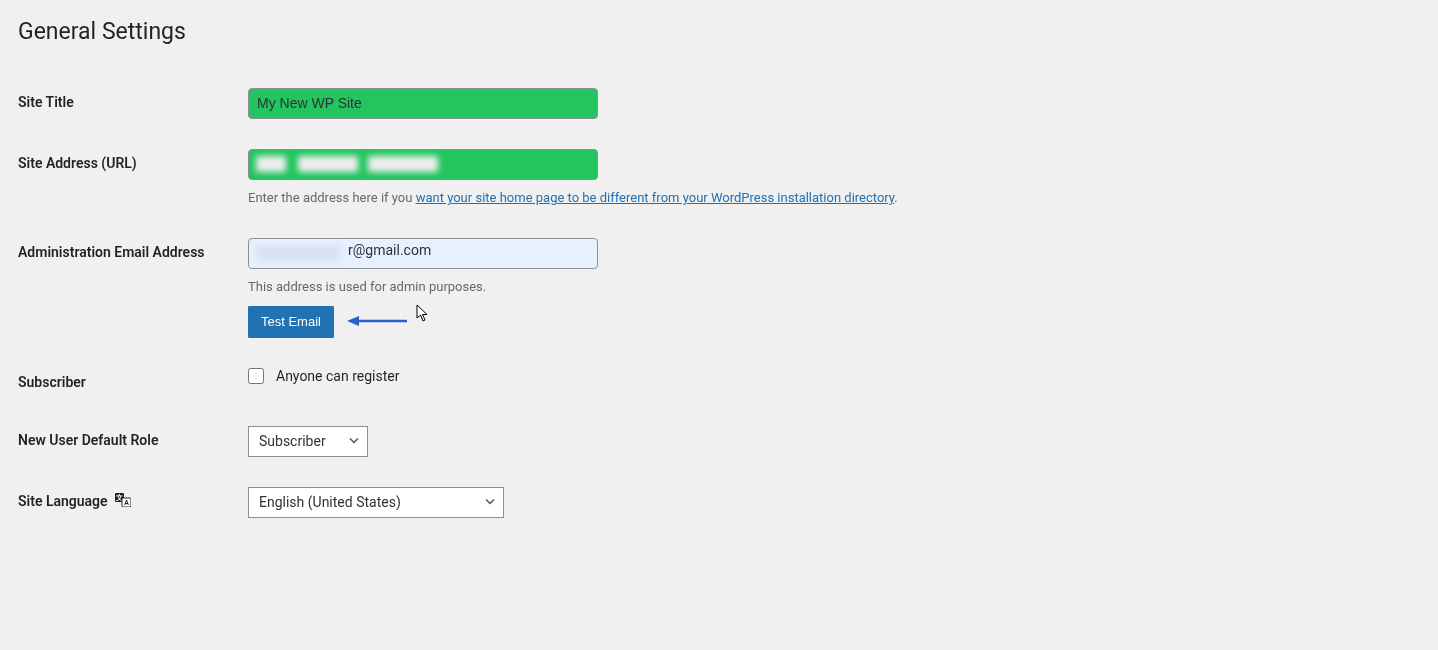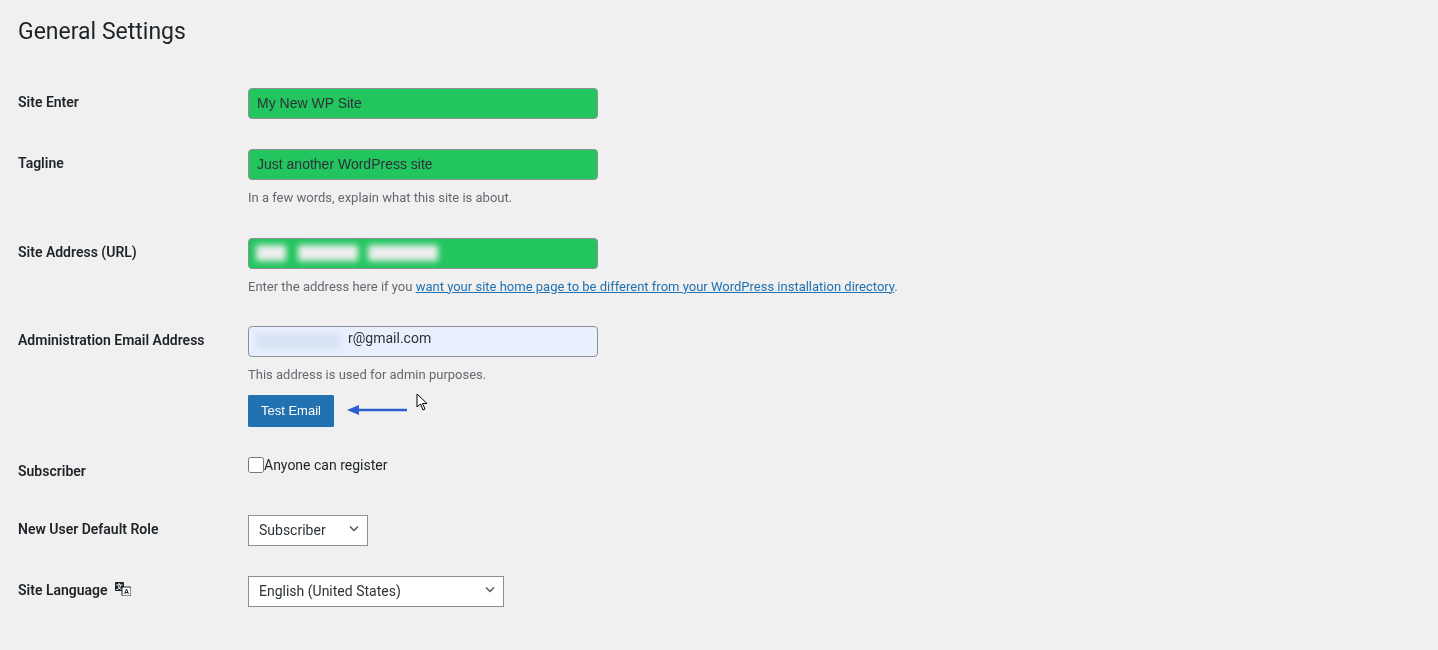--- a/index.html
+++ b/index.html
@@ -69,21 +69,21 @@
       border-radius: 1px;
       padding: 4px 12px;
       font-size: 13px;
       cursor: pointer;
       margin-top: 10px;
       line-height: 1.7;
     }
     .checkbox-row {
       display: flex;
       align-items: flex-end;
-      gap: 0;
+      gap: 12px;
     }
     input[type="checkbox"] {
       width: 16px;
       height: 16px;
       border: 1px solid #8c8f94;
       border-radius: 4px;
       background: #fff;
       cursor: pointer;
     }
     .select-wrap {
@@ -146,33 +146,26 @@
     }
   </style>
 </head>
 <body>
 
 <h1>General Settings</h1>
 
 <table class="form-table">
   <tbody>
     <tr>
-      <th>Site Enter</th>
+      <th>Site Title</th>
       <td>
         <input type="text" value="My New WP Site" style="">
       </td>
     </tr>
 
-    <tr>
-      <th>Tagline</th>
-      <td>
-        <input type="text" value="Just another WordPress site" style="">
-        <p class="description">In a few words, explain what this site is about.</p>
-      </td>
-    </tr>
 
 
     <tr>
       <th>Site Address (URL)</th>
       <td>
         <div class="input-wrap">
           <input type="text" style="">
           <span class="redacted" style="left:8px;width:30px;"></span>
           <span class="redacted" style="left:50px;width:60px;"></span>
           <span class="redacted" style="left:120px;width:70px;"></span>

